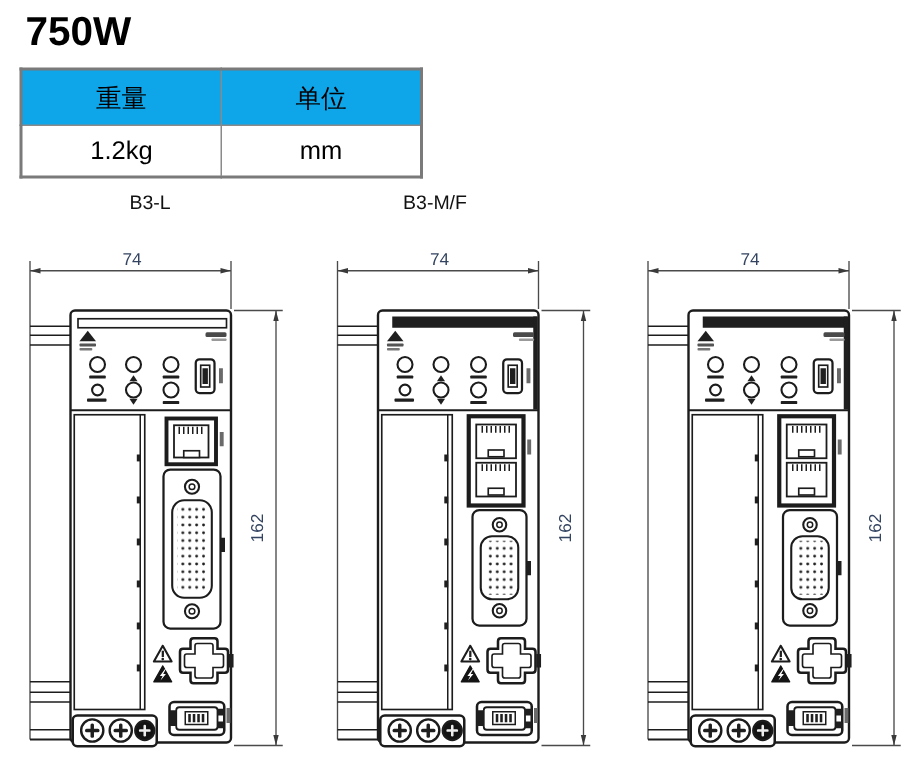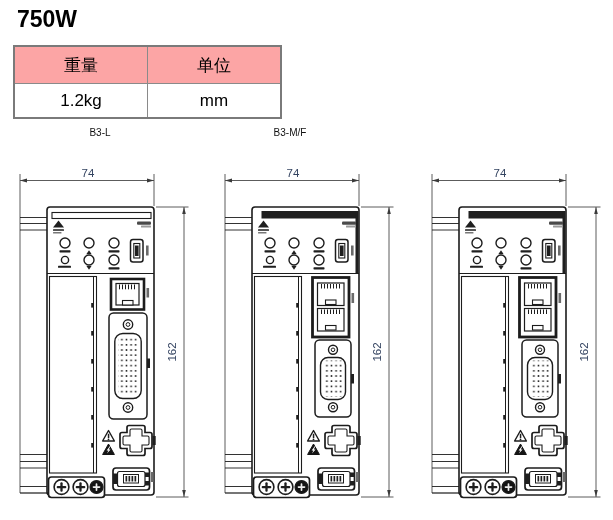--- a/index.html
+++ b/index.html
@@ -1,25 +1,25 @@
 <!DOCTYPE html>
 <html><head>
 <meta charset="utf-8">
 <style>
   html,body{margin:0;padding:0;background:#fff;}
   .canvas{position:relative;width:613px;height:520px;background:#fff;
           font-family:"Liberation Sans",sans-serif;overflow:hidden;}
-  .page-title{position:absolute;left:17px;top:6px;font-size:23px;font-weight:bold;color:#000;}
+  .page-title{position:absolute;left:17px;top:6px;font-size:27px;font-weight:bold;color:#000;}
   .spec-table{position:absolute;left:13px;top:45px;border-collapse:collapse;
               border:2px solid #7a7a7a;font-size:17px;color:#000;}
   .spec-table td{border:1px solid #8a8a8a;text-align:center;vertical-align:middle;width:130px;}
-  .spec-table .hdr td{background:#fca5a5;height:34px;}
+  .spec-table .hdr td{background:#0ea5e9;height:34px;}
   .spec-table .val td{background:#fff;height:31px;}
   .variant-label{position:absolute;top:127px;width:200px;text-align:center;
-                 font-size:10px;color:#111;}
+                 font-size:13px;color:#111;}
   .drawing{position:absolute;top:155px;width:200px;height:350px;}
   
   .ln{stroke:#1c1c1c;fill:none;}
   .fw{stroke:#1c1c1c;fill:#fff;}
   .fb{fill:#1f1f1f;stroke:none;}
   .gm{fill:#6a6a6a;stroke:none;}
   .dm{stroke:#4a4a4a;stroke-width:0.9;fill:none;}
   .da{fill:#3a3a3a;stroke:none;}
   .dimtxt{font-family:"Liberation Sans",sans-serif;font-size:11.5px;fill:#334360;}
   #defs{position:absolute;width:0;height:0;overflow:hidden;}

